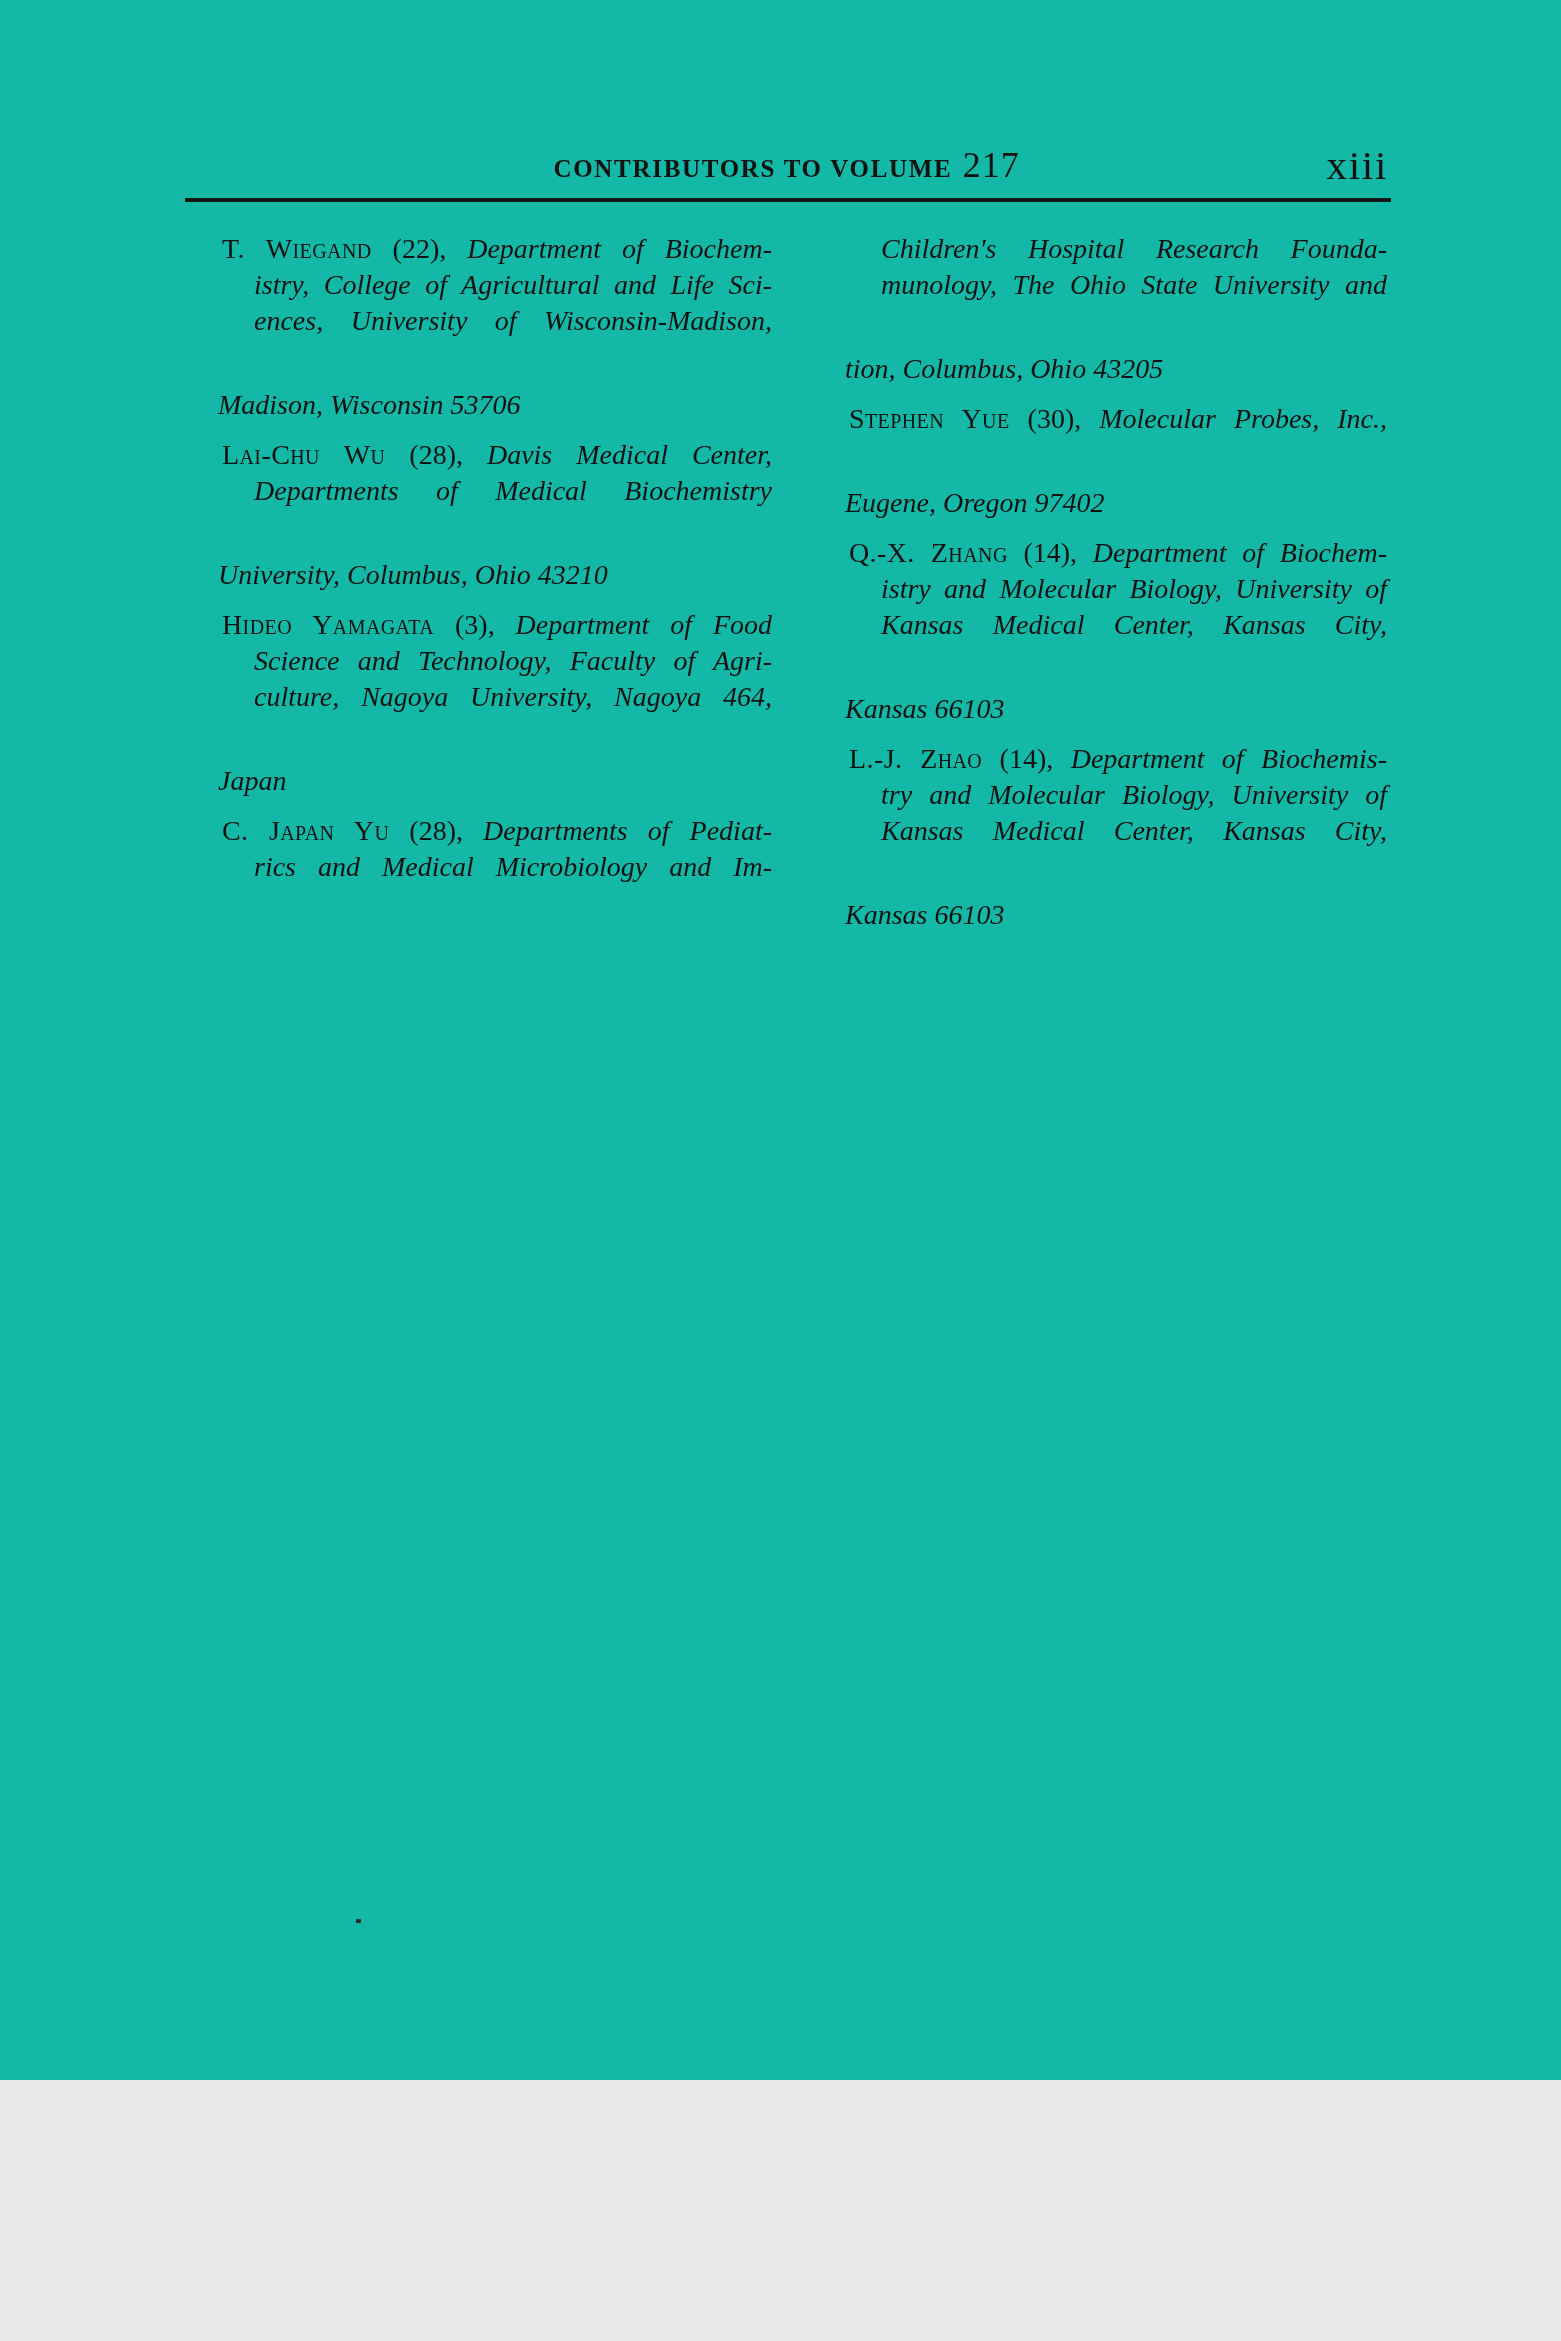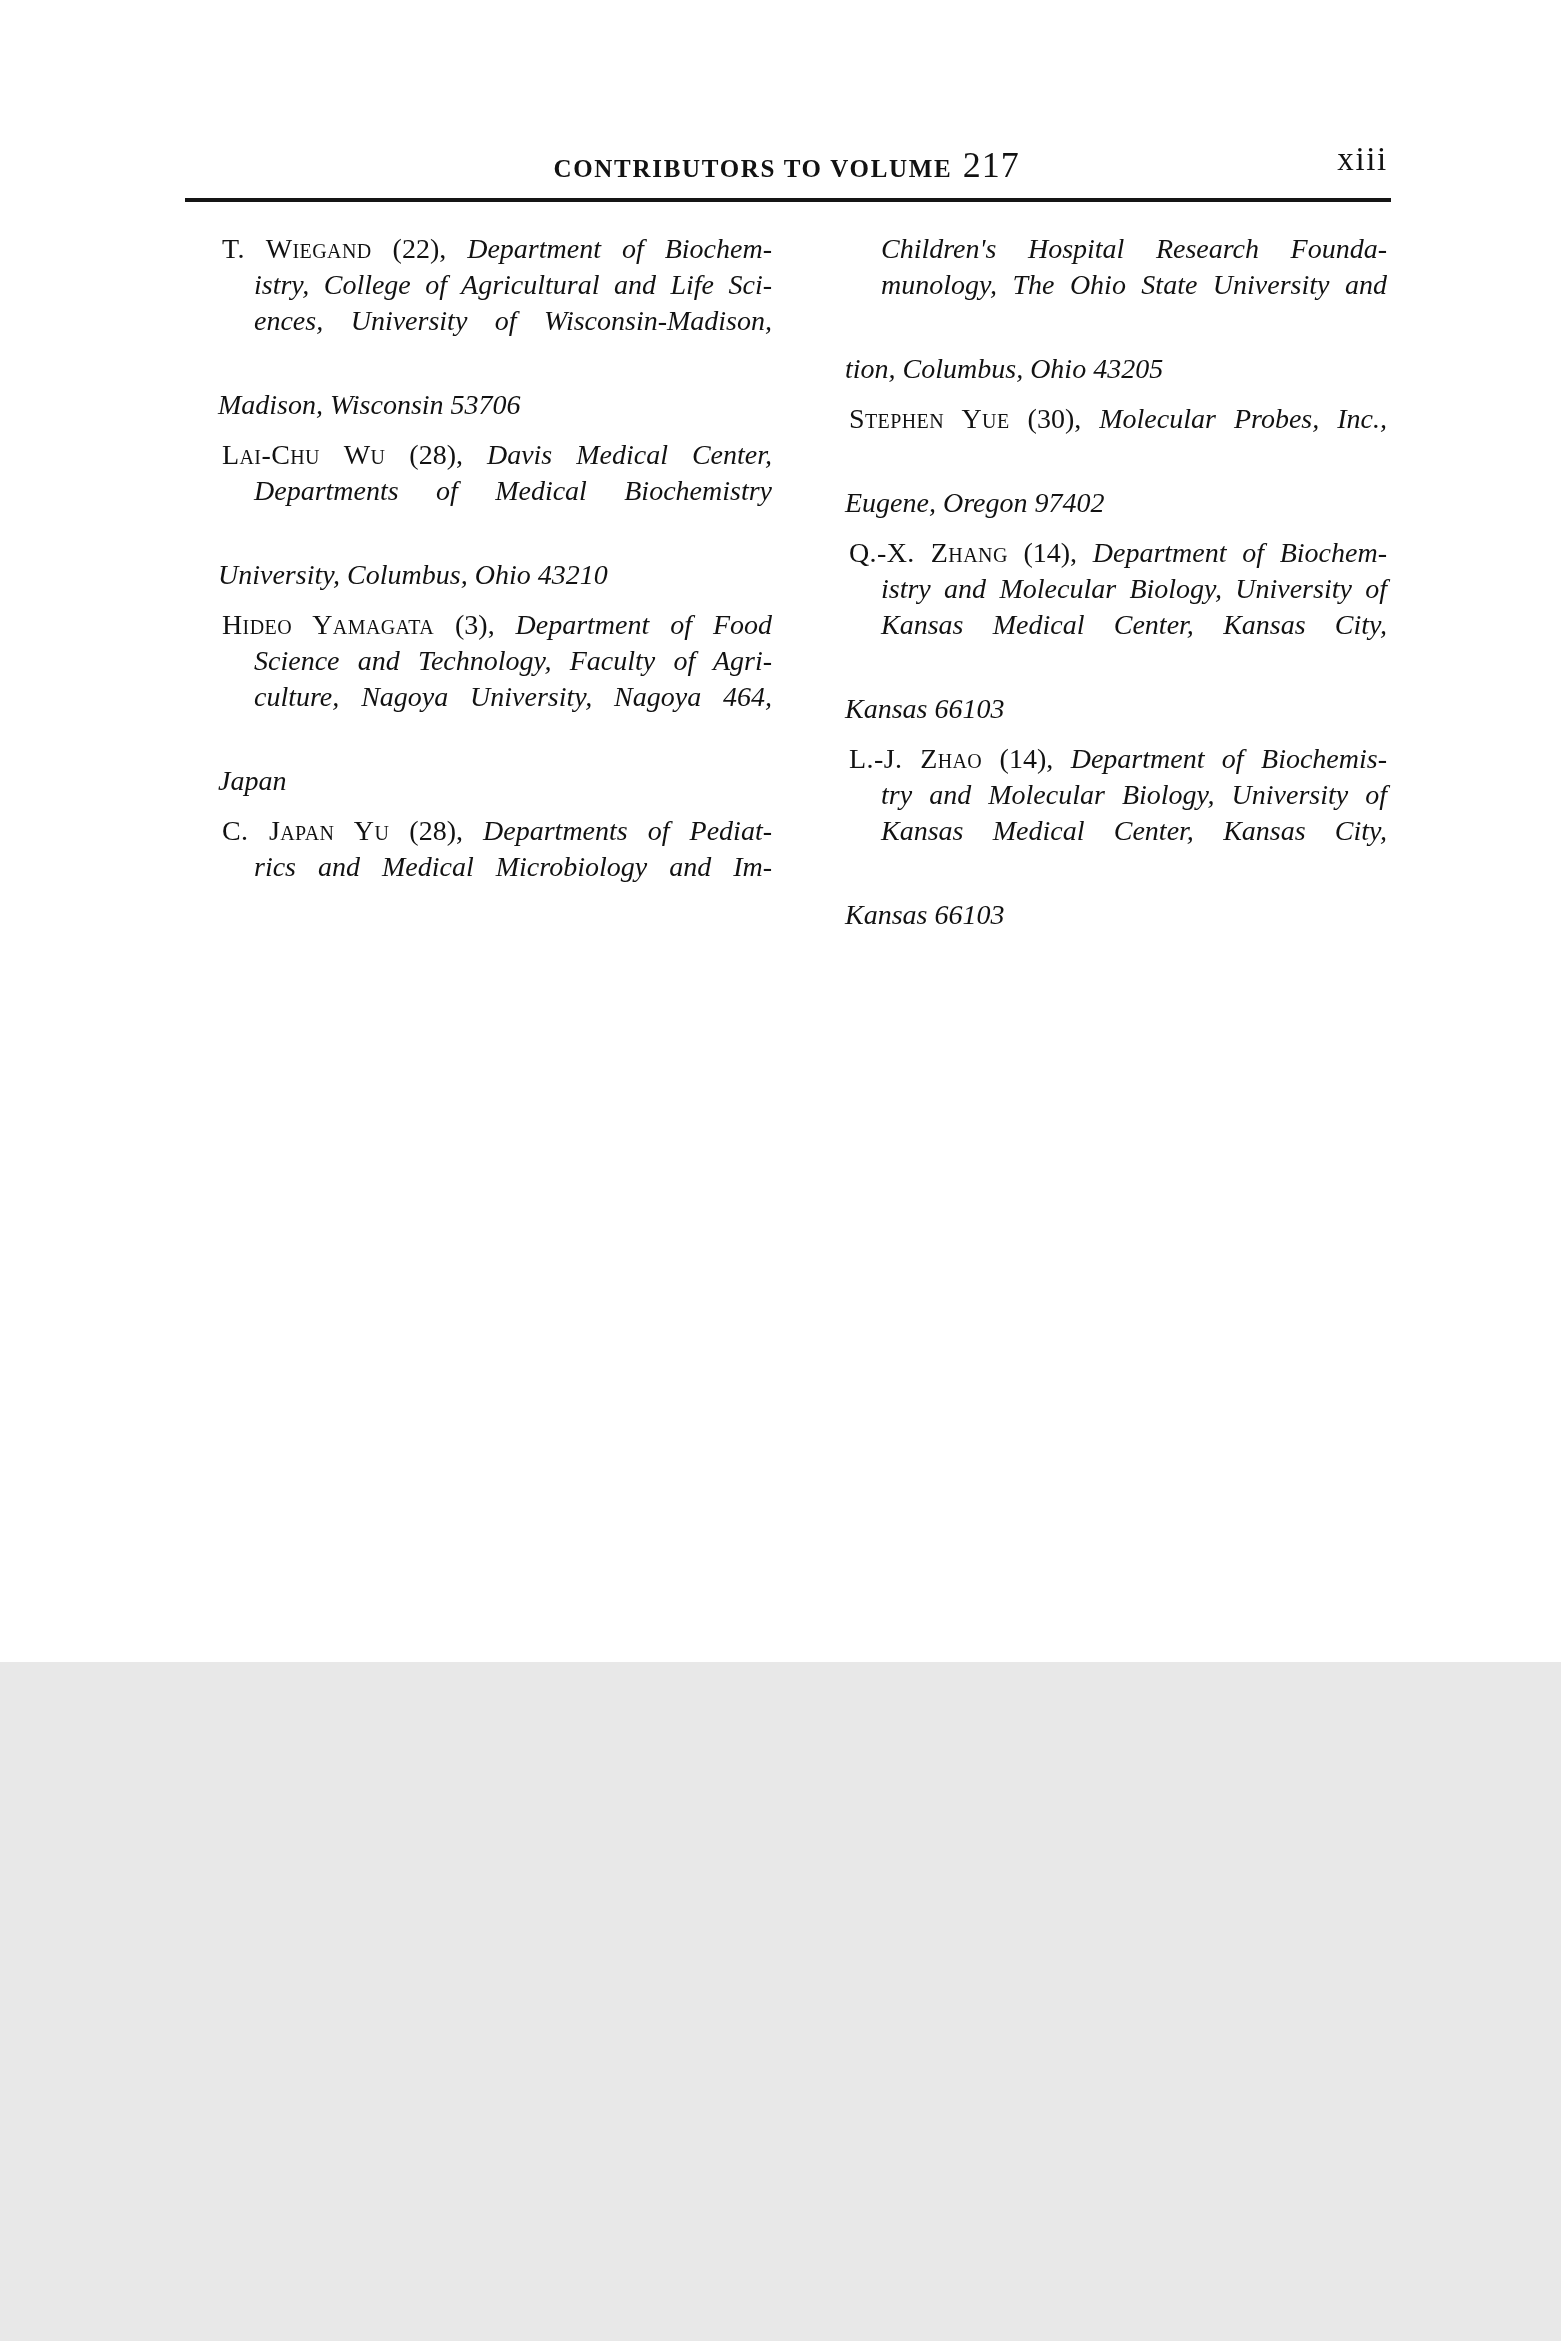--- a/index.html
+++ b/index.html
@@ -3,22 +3,22 @@
 <meta charset="utf-8">
 <style>
   html, body {
     margin: 0;
     padding: 0;
     background: #e8e8e8;
   }
   .page {
     position: relative;
     width: 1561px;
-    height: 1662px;
-    background: #ffffff;
+    height: 2080px;
+    background: #14b8a6;
     color: #121212;
     font-family: "Liberation Serif", "DejaVu Serif", serif;
     overflow: hidden;
   }
   
   .header-title {
     position: absolute;
     top: 144px;
     left: 186px;
     width: 1201px;
@@ -31,21 +31,21 @@
   .ht-vol {
     font-size: 36px;
     font-weight: normal;
     letter-spacing: 0.9px;
     margin-left: 10.4px;
   }
   .page-num {
     position: absolute;
     top: 141px;
     right: 173px;
-    font-size: 33px;
+    font-size: 41px;
     letter-spacing: 1.7px;
   }
   .rule {
     position: absolute;
     left: 185px;
     top: 198px;
     width: 1206px;
     height: 3.5px;
     background: #151515;
   }

